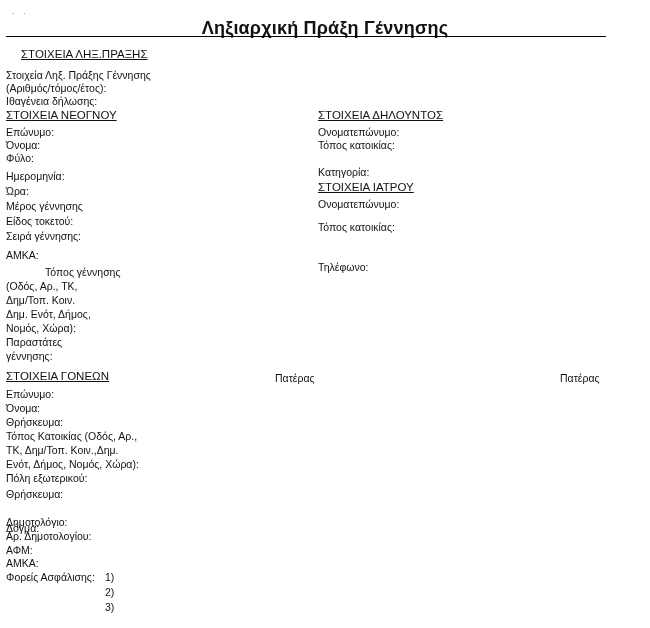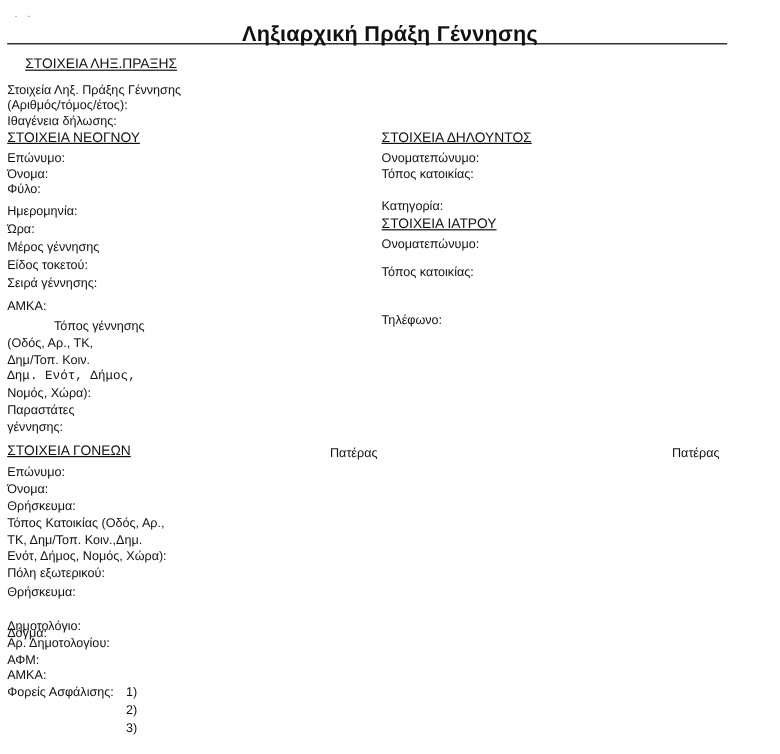--- a/index.html
+++ b/index.html
@@ -89,21 +89,21 @@
   <div class="lbl" style="left:6px; top:152px;">Φύλο:</div>
   <div class="lbl" style="left:6px; top:170px;">Ημερομηνία:</div>
   <div class="lbl" style="left:6px; top:185px;">Ώρα:</div>
   <div class="lbl" style="left:6px; top:200px;">Μέρος γέννησης</div>
   <div class="lbl" style="left:6px; top:215px;">Είδος τοκετού:</div>
   <div class="lbl" style="left:6px; top:230px;">Σειρά γέννησης:</div>
   <div class="lbl" style="left:6px; top:249px;">ΑΜΚΑ:</div>
   <div class="lbl" style="left:6px; top:266px;margin-left:39px;">Τόπος γέννησης</div>
   <div class="lbl" style="left:6px; top:280px;">(Οδός, Αρ., ΤΚ,</div>
   <div class="lbl" style="left:6px; top:294px;">Δημ/Τοπ. Κοιν.</div>
-  <div class="lbl" style="left:6px; top:308px;font-family:Liberation Mono, monospace;">Δημ. Ενότ, Δήμος,</div>
+  <div class="lbl" style="left:6px; top:308px;">Δημ. Ενότ, Δήμος,</div>
   <div class="lbl" style="left:6px; top:322px;">Νομός, Χώρα):</div>
   <div class="lbl" style="left:6px; top:336px;">Παραστάτες</div>
   <div class="lbl" style="left:6px; top:350px;">γέννησης:</div>
 
   <div class="sec-head" style="left:318px; top:109px;">ΣΤΟΙΧΕΙΑ ΔΗΛΟΥΝΤΟΣ</div>
   <div class="lbl" style="left:318px; top:126px;">Ονοματεπώνυμο:</div>
   <div class="lbl" style="left:318px; top:139px;">Τόπος κατοικίας:</div>
   <div class="lbl" style="left:318px; top:166px;">Κατηγορία:</div>
 
   <div class="sec-head" style="left:318px; top:181px;">ΣΤΟΙΧΕΙΑ ΙΑΤΡΟΥ</div>

